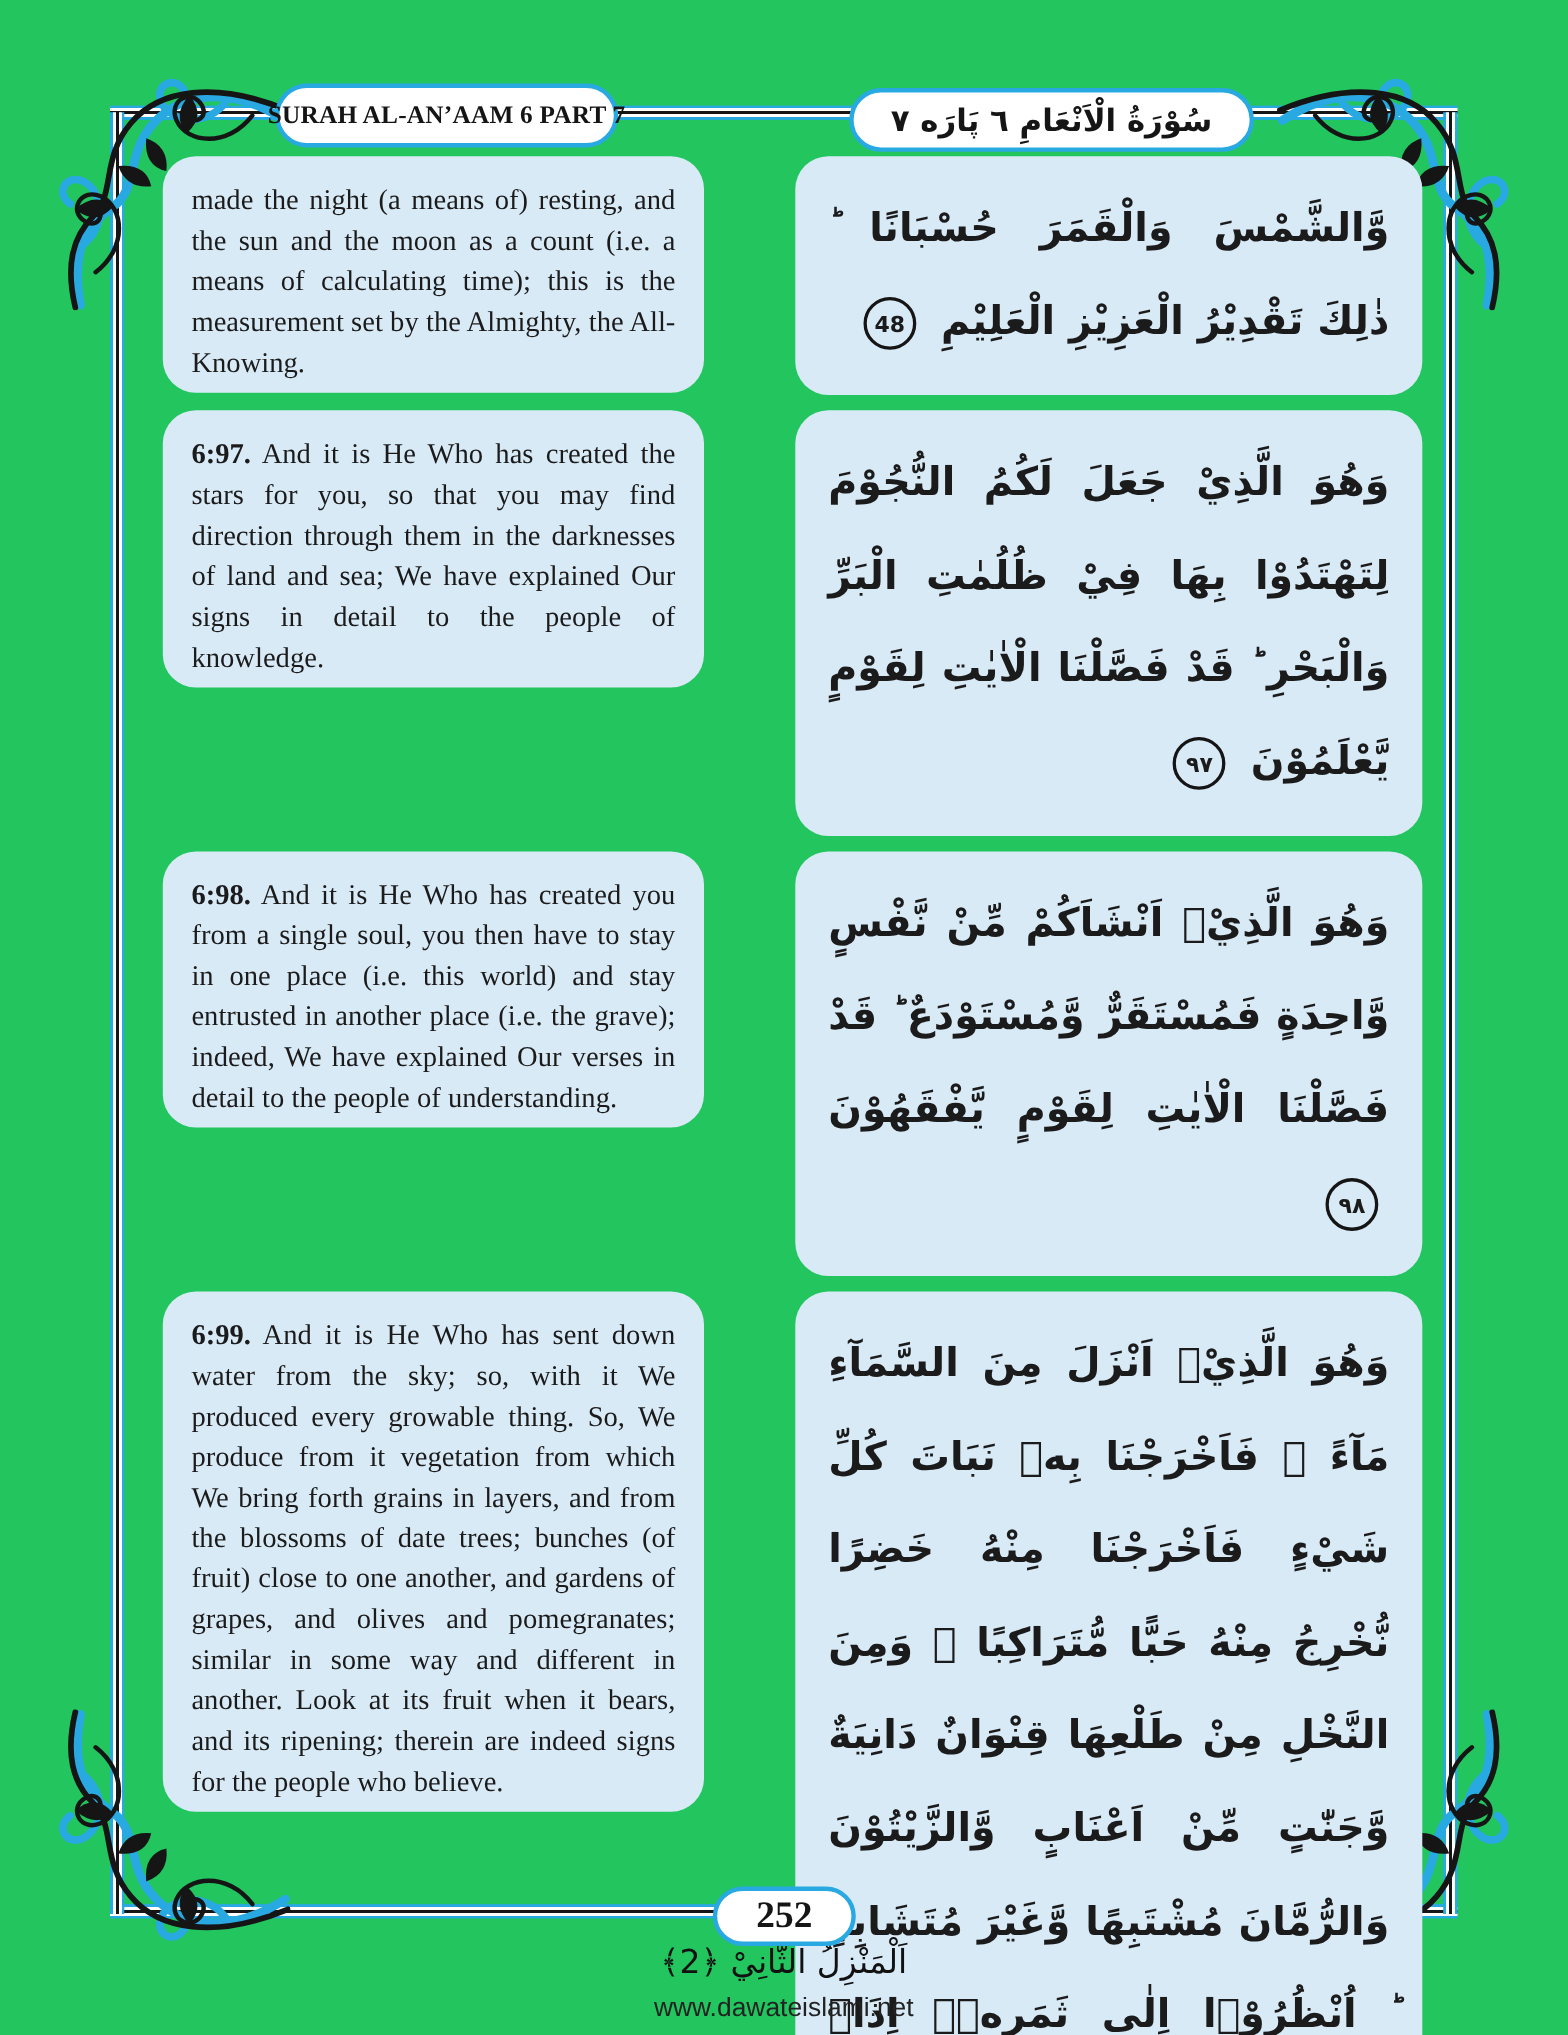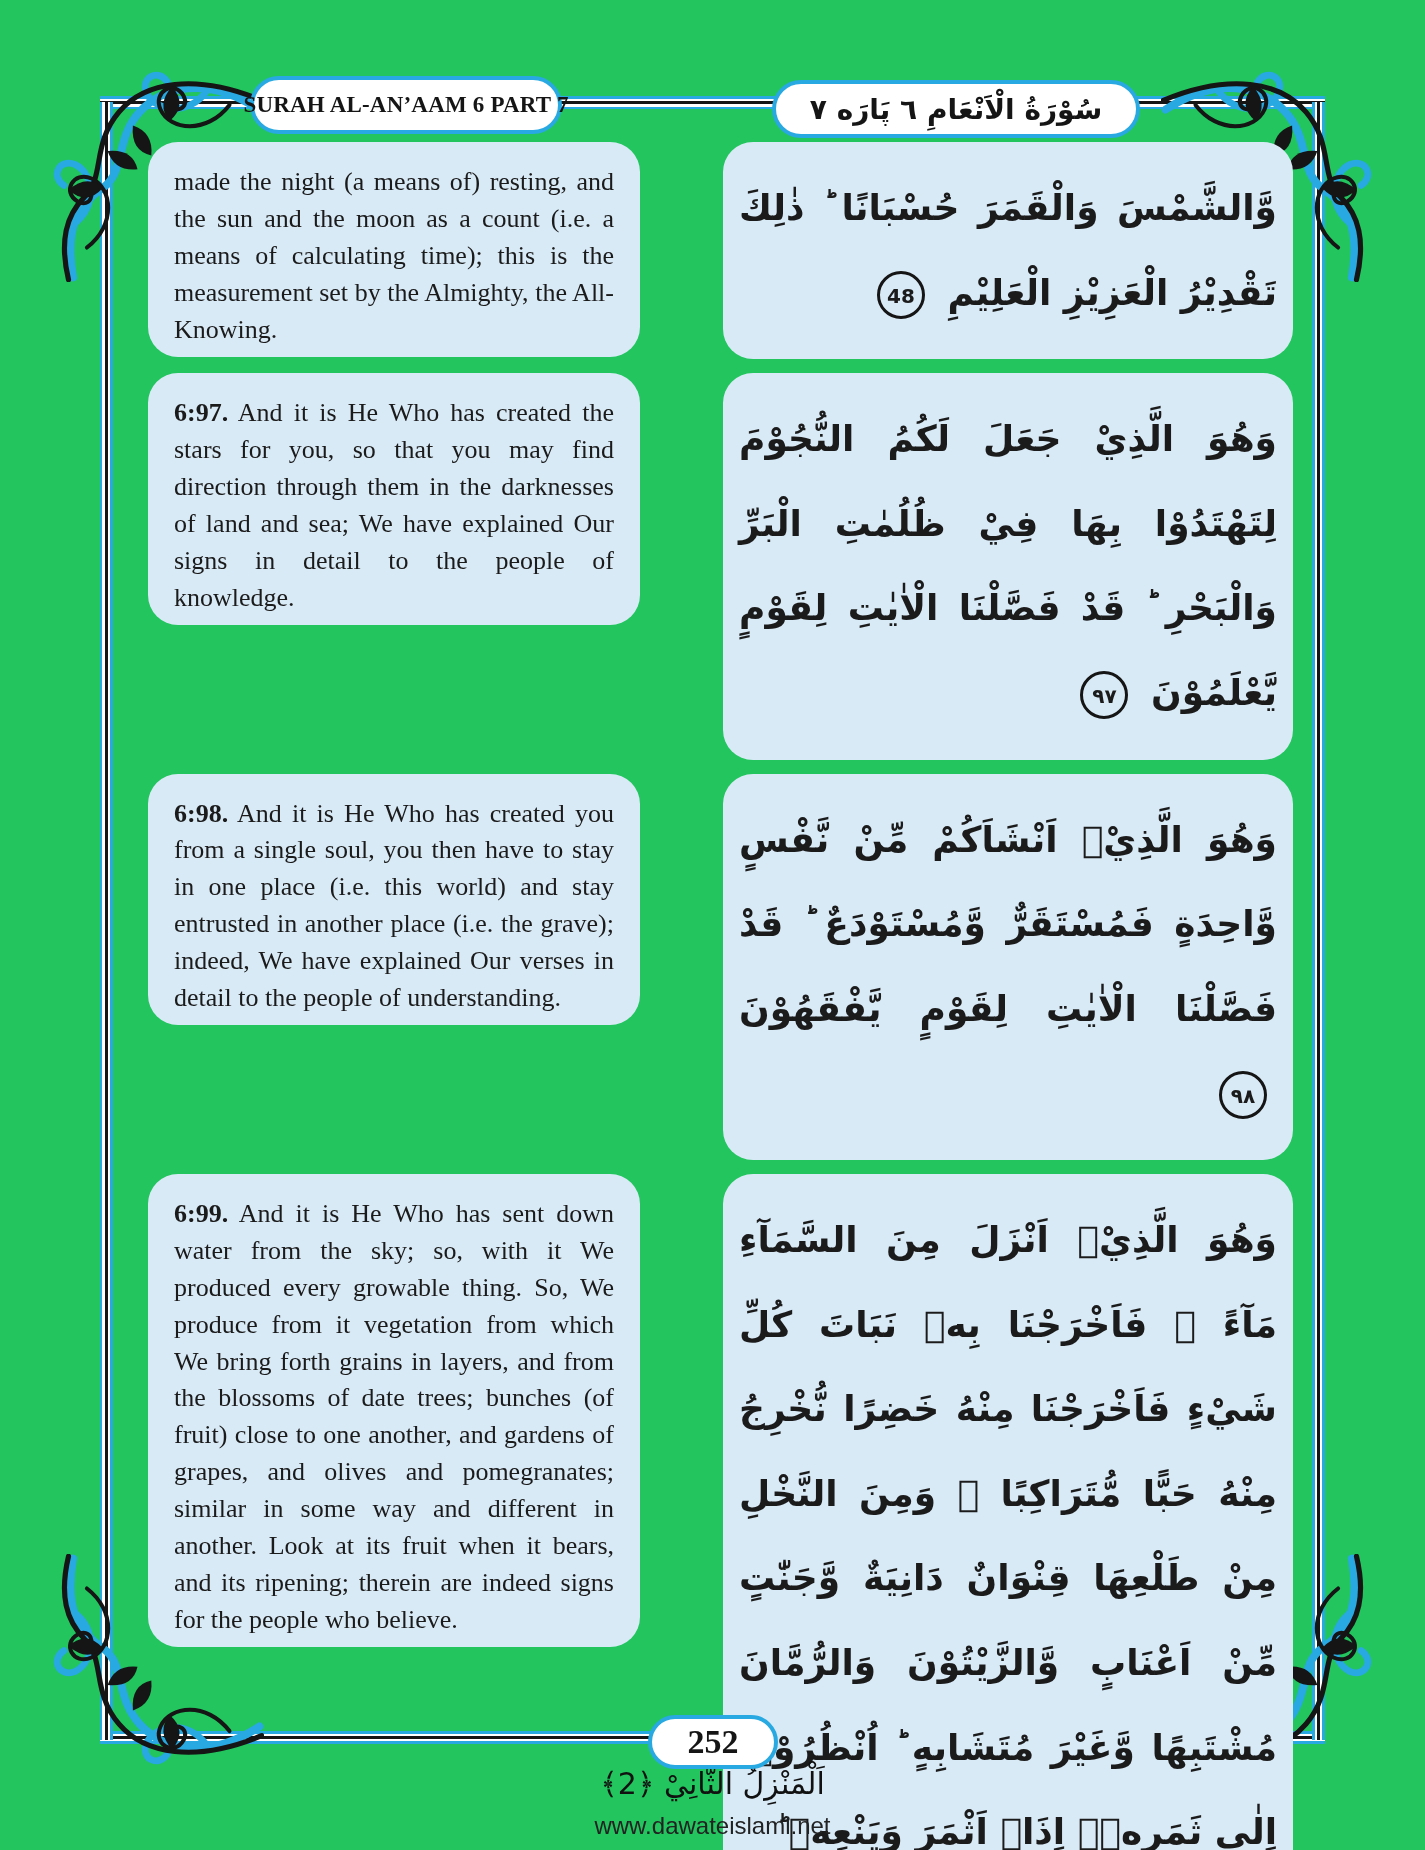--- a/index.html
+++ b/index.html
@@ -65,21 +65,21 @@
     display:grid; grid-template-columns:492px 570px; column-gap:83px;
     row-gap:14px; align-items:start;
   }
   .box { background:#D9EAF7; border-radius:30px; box-sizing:border-box; color:#1b1b1b; }
   .en-box {
     padding:22px 26px 8px; font-size:26px; line-height:1.42;
     text-align:justify;
   }
   .vref { font-weight:bold; }
   .ar-box {
-    direction:rtl; padding:24px 16px;
+    direction:rtl; padding:24px 30px;
     font-family:"DejaVu Sans", sans-serif; font-weight:bold;
     font-size:36px; line-height:2.35; text-align:justify;
   }
   .vnum {
     display:inline-flex; align-items:center; justify-content:center;
     width:42px; height:42px; border:3px solid #151515; border-radius:50%;
     font-size:20px; line-height:1; vertical-align:middle; margin:0 10px;
     flex:none;
   }
   .vnum span { transform:translateY(1px); }

